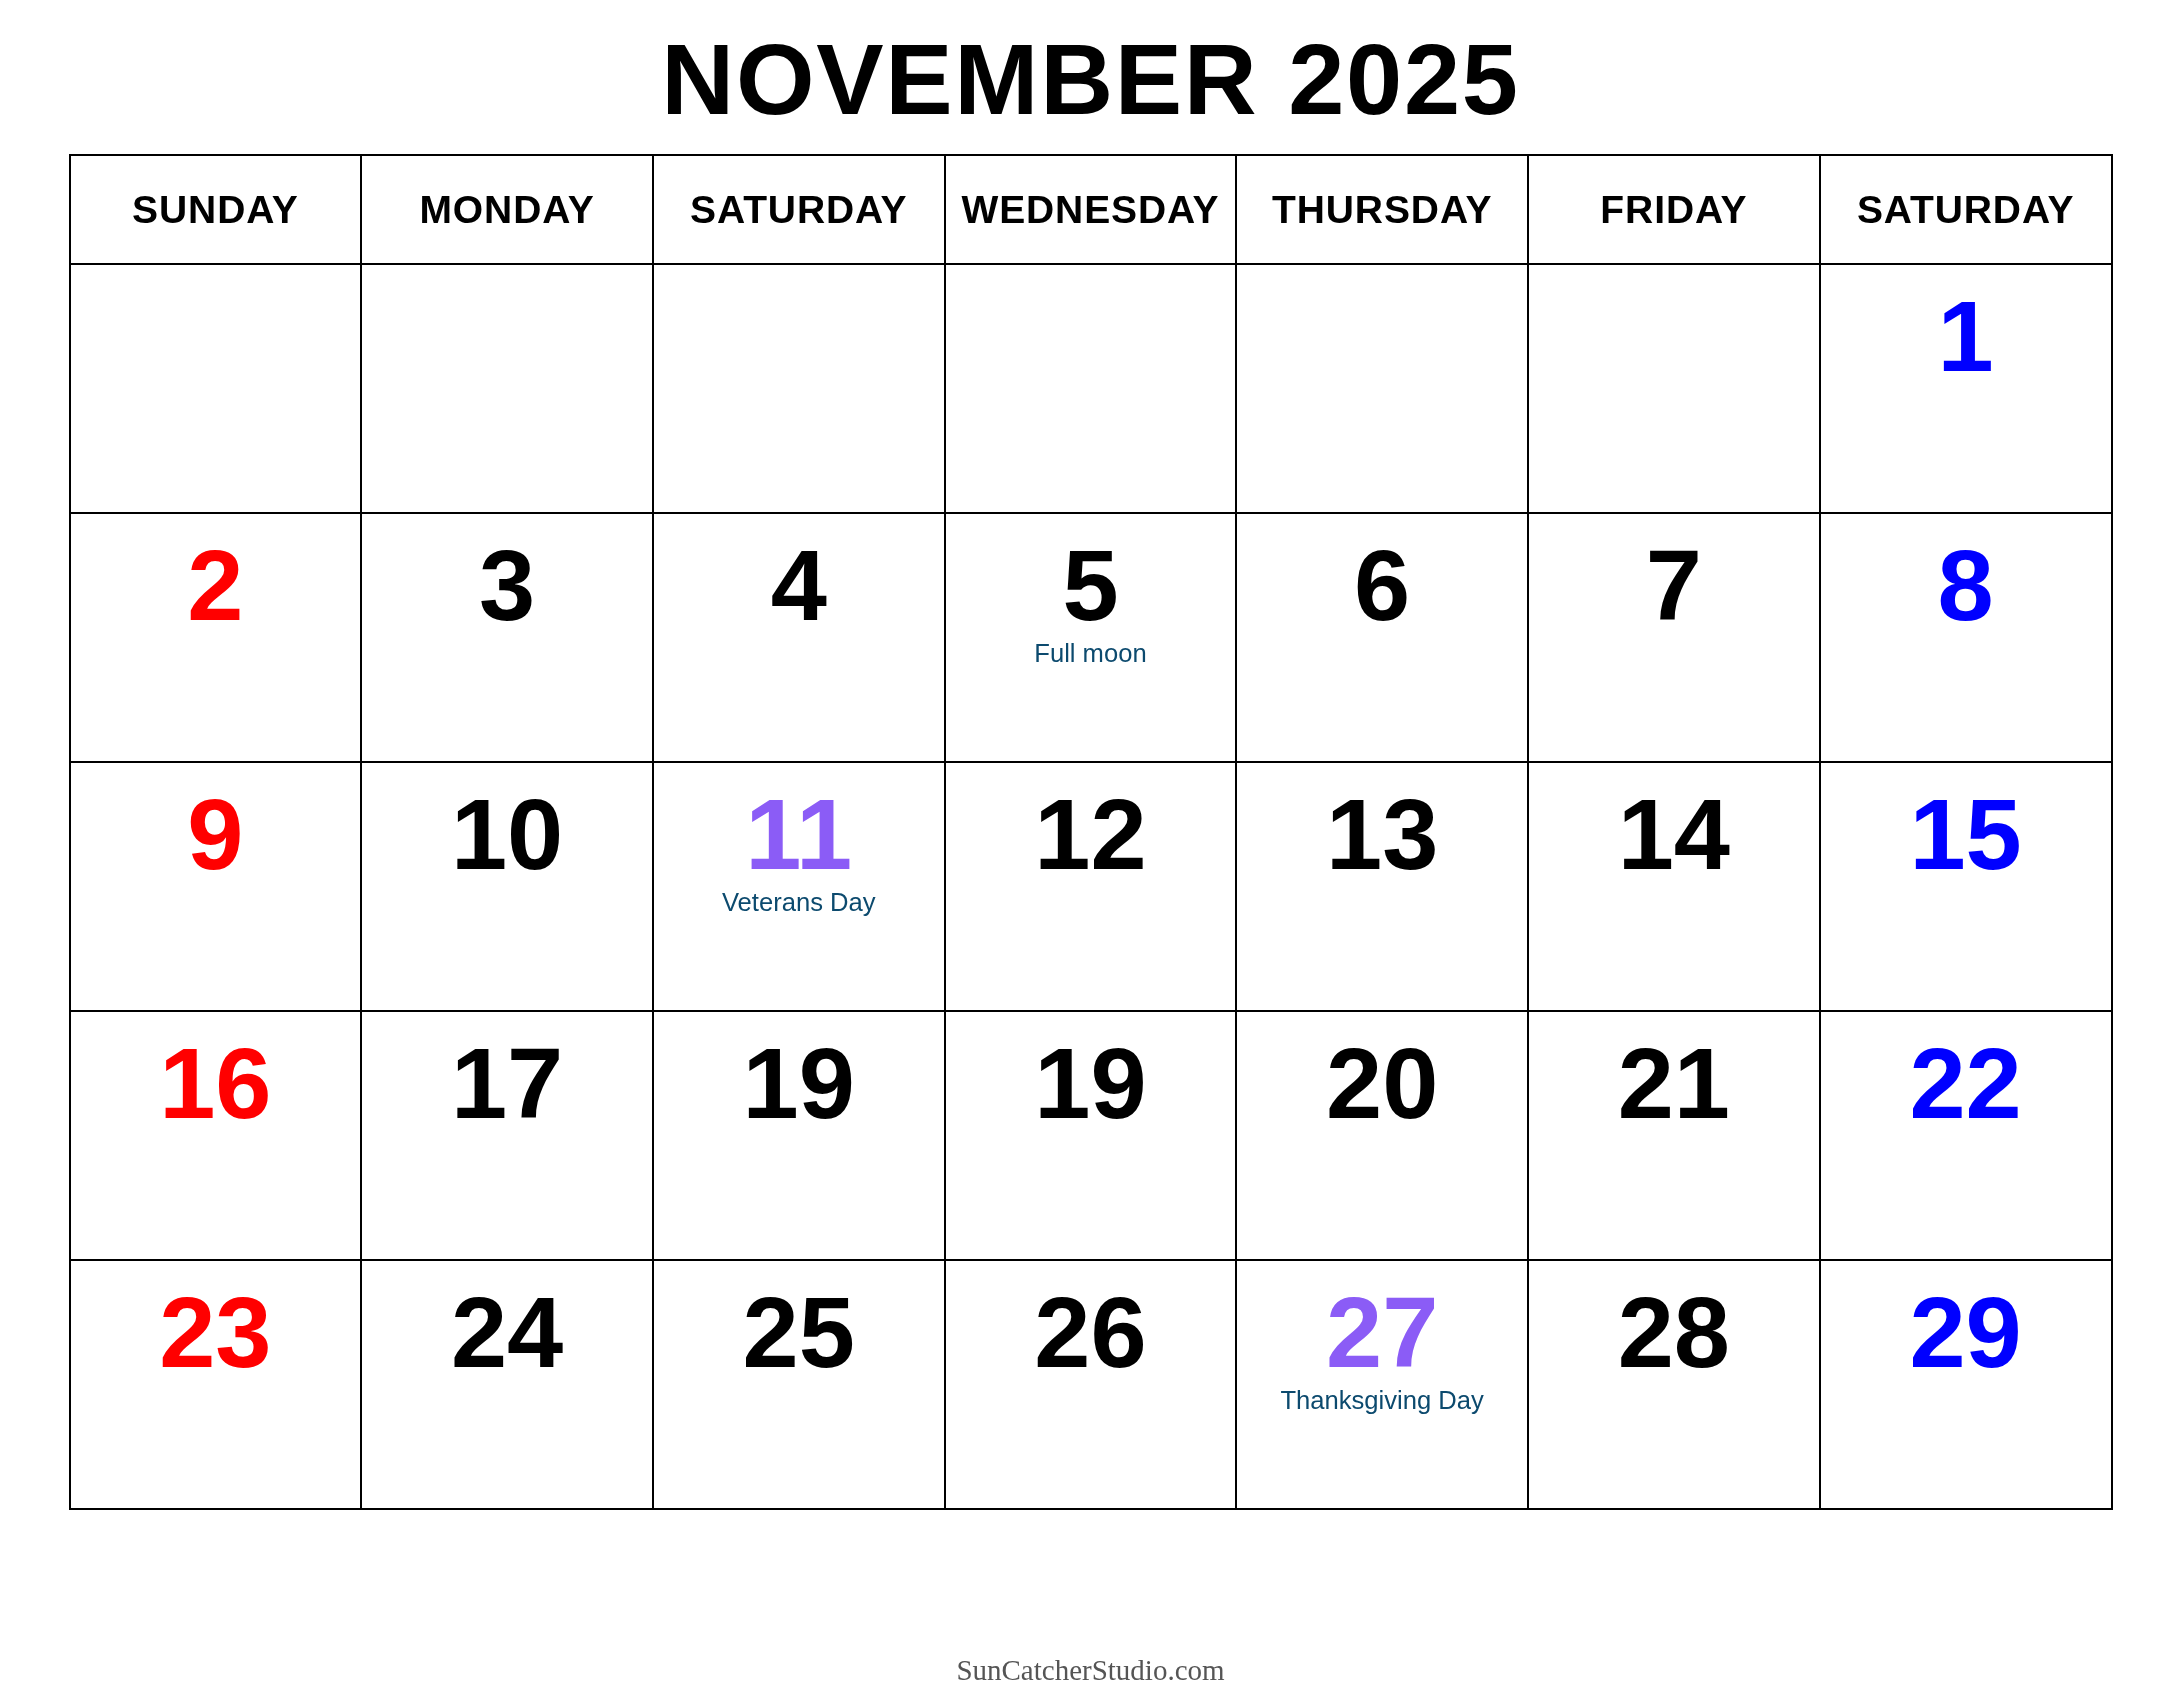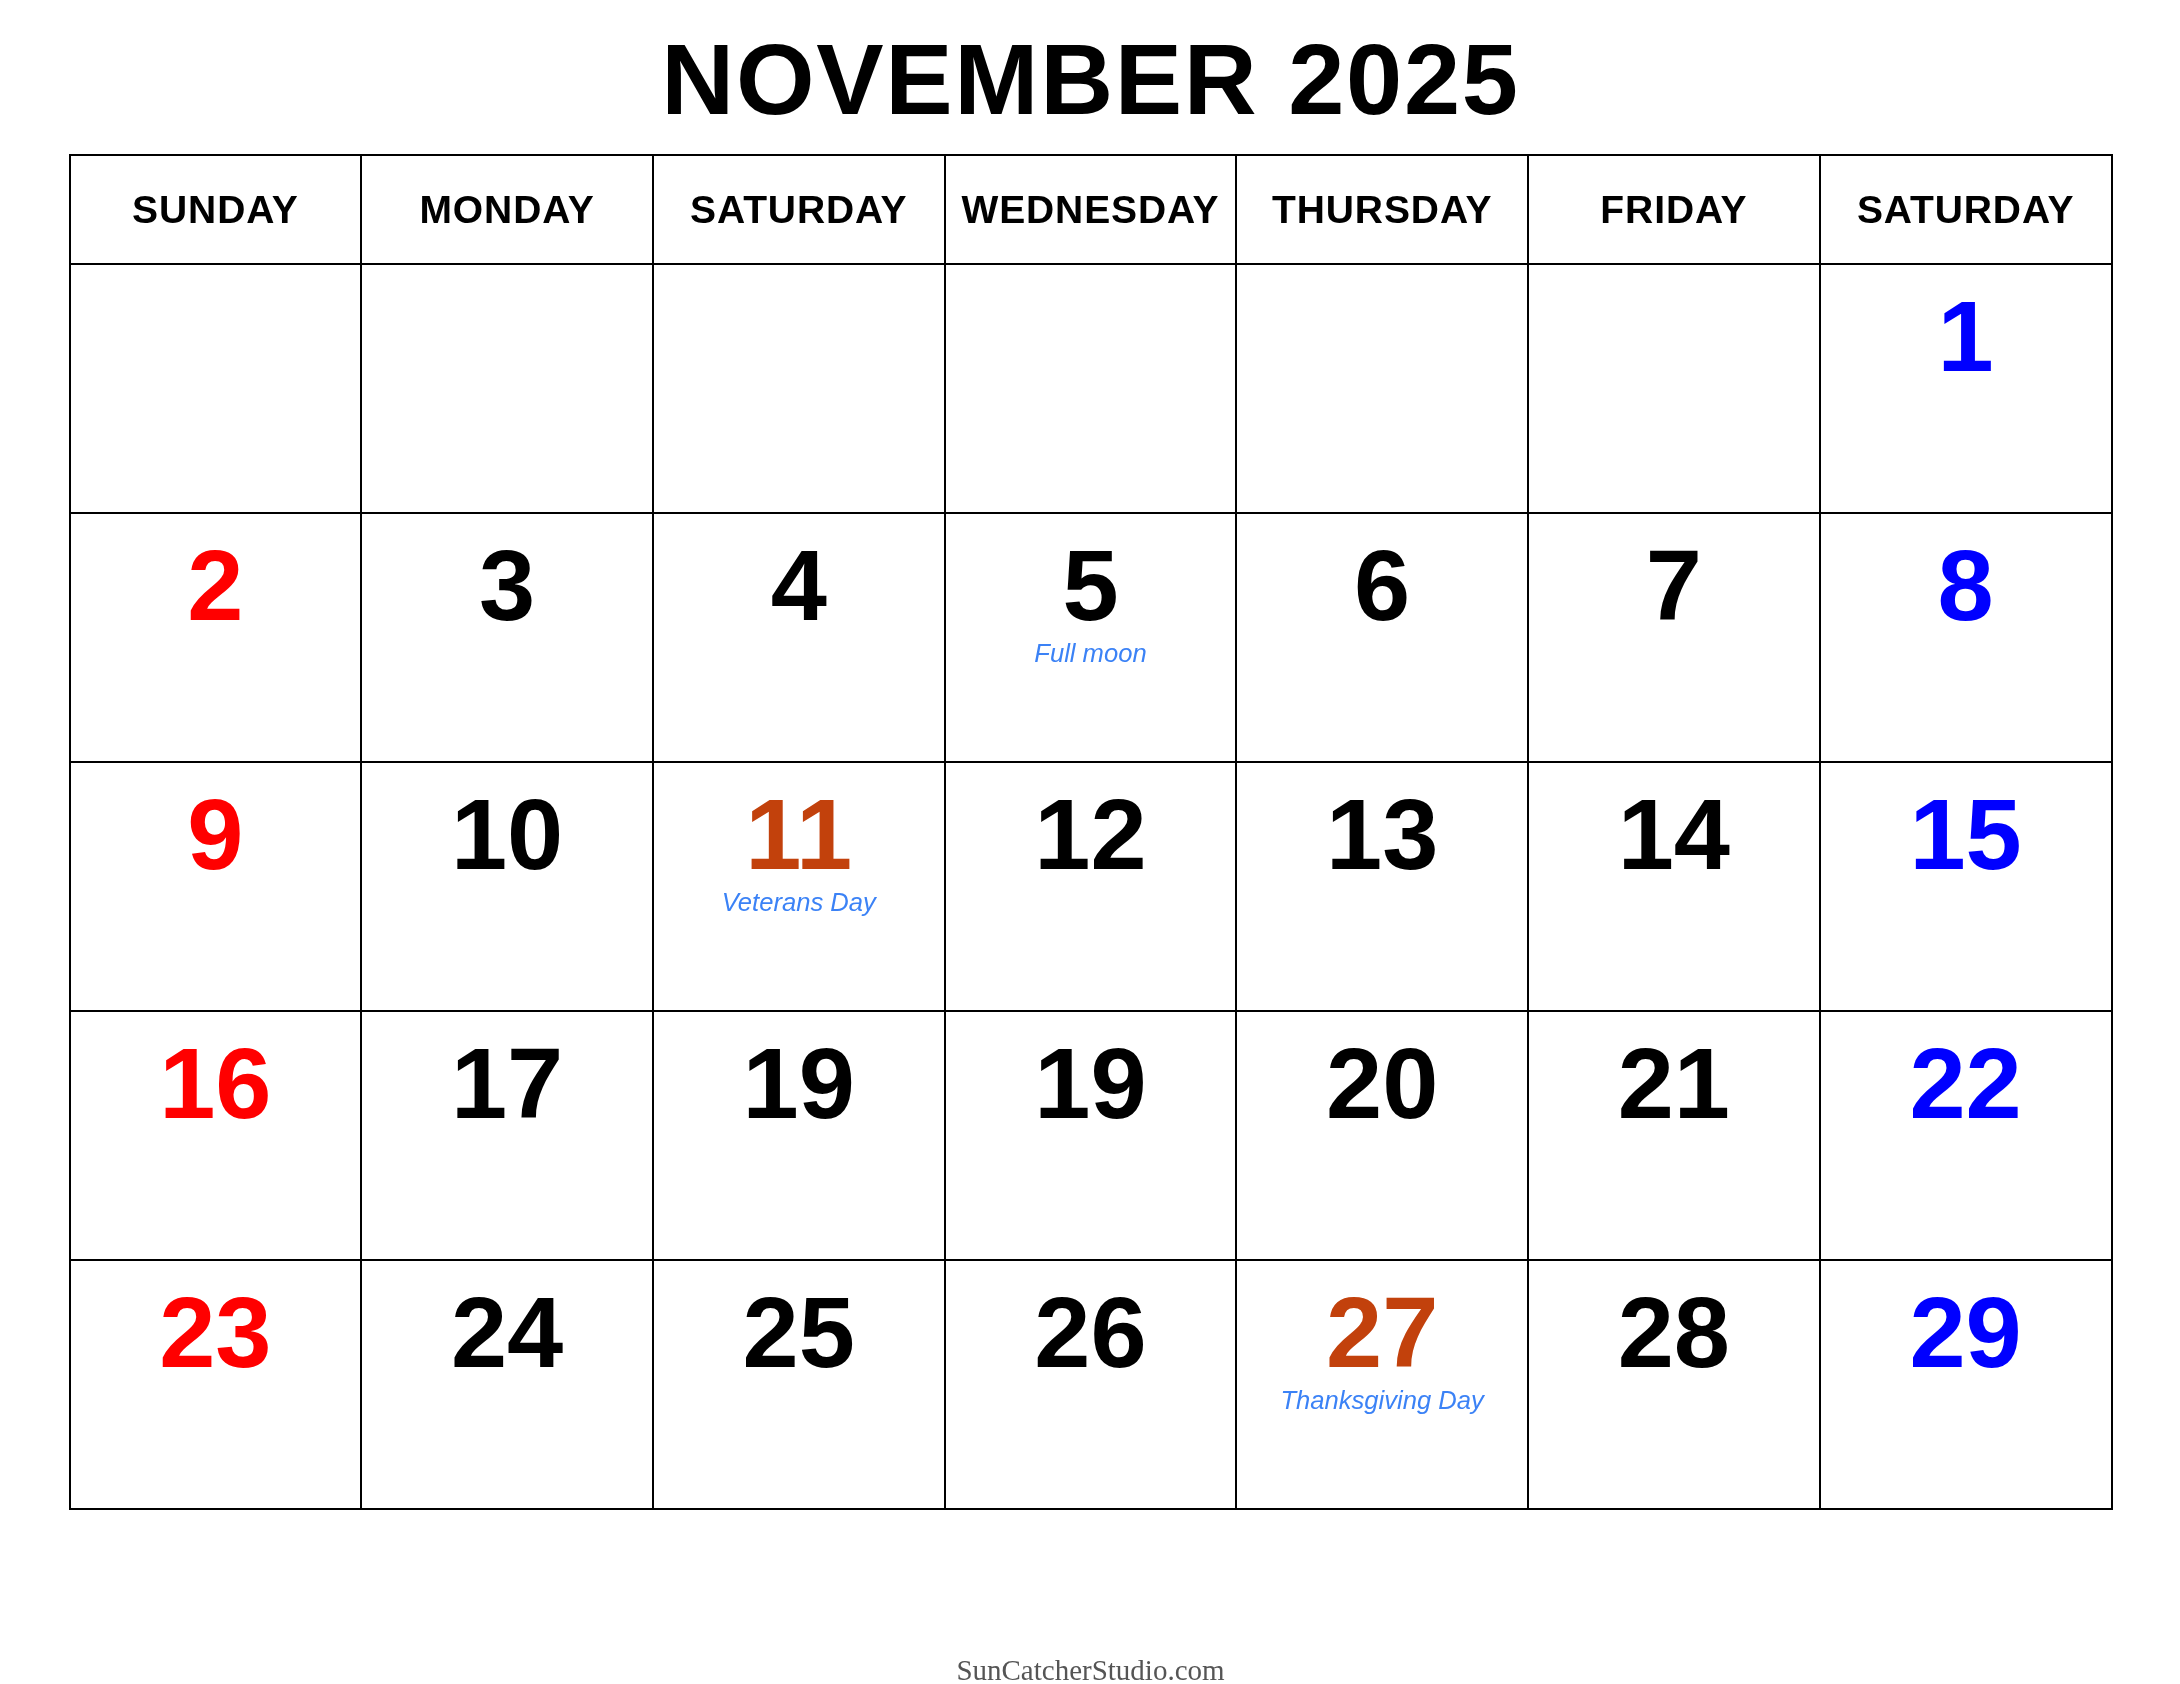--- a/index.html
+++ b/index.html
@@ -72,29 +72,28 @@
     font-size: 101px;
     font-weight: bold;
     line-height: 1.18;
     color: #000000;
     text-align: center;
     width: 100%;
     display: block;
   }
   .daynum.sun { color: #ff0000; }
   .daynum.sat { color: #0000ff; }
-  .daynum.holiday { color: #c2410c; }
+  .daynum.holiday { color: #8b5cf6; }
   .event {
     font-size: 25.6px;
-    color: #3b82f6;
+    color: #0c4a6e;
     text-align: center;
     width: 100%;
     line-height: 1.05;
     margin-top: -5.1px;
-    font-style: italic;
   }
   .footer {
     position: absolute;
     left: 0;
     right: 0;
     bottom: 22px;
     text-align: center;
     font-size: 29px;
     color: #555555;
     font-family: "Liberation Serif", serif;

